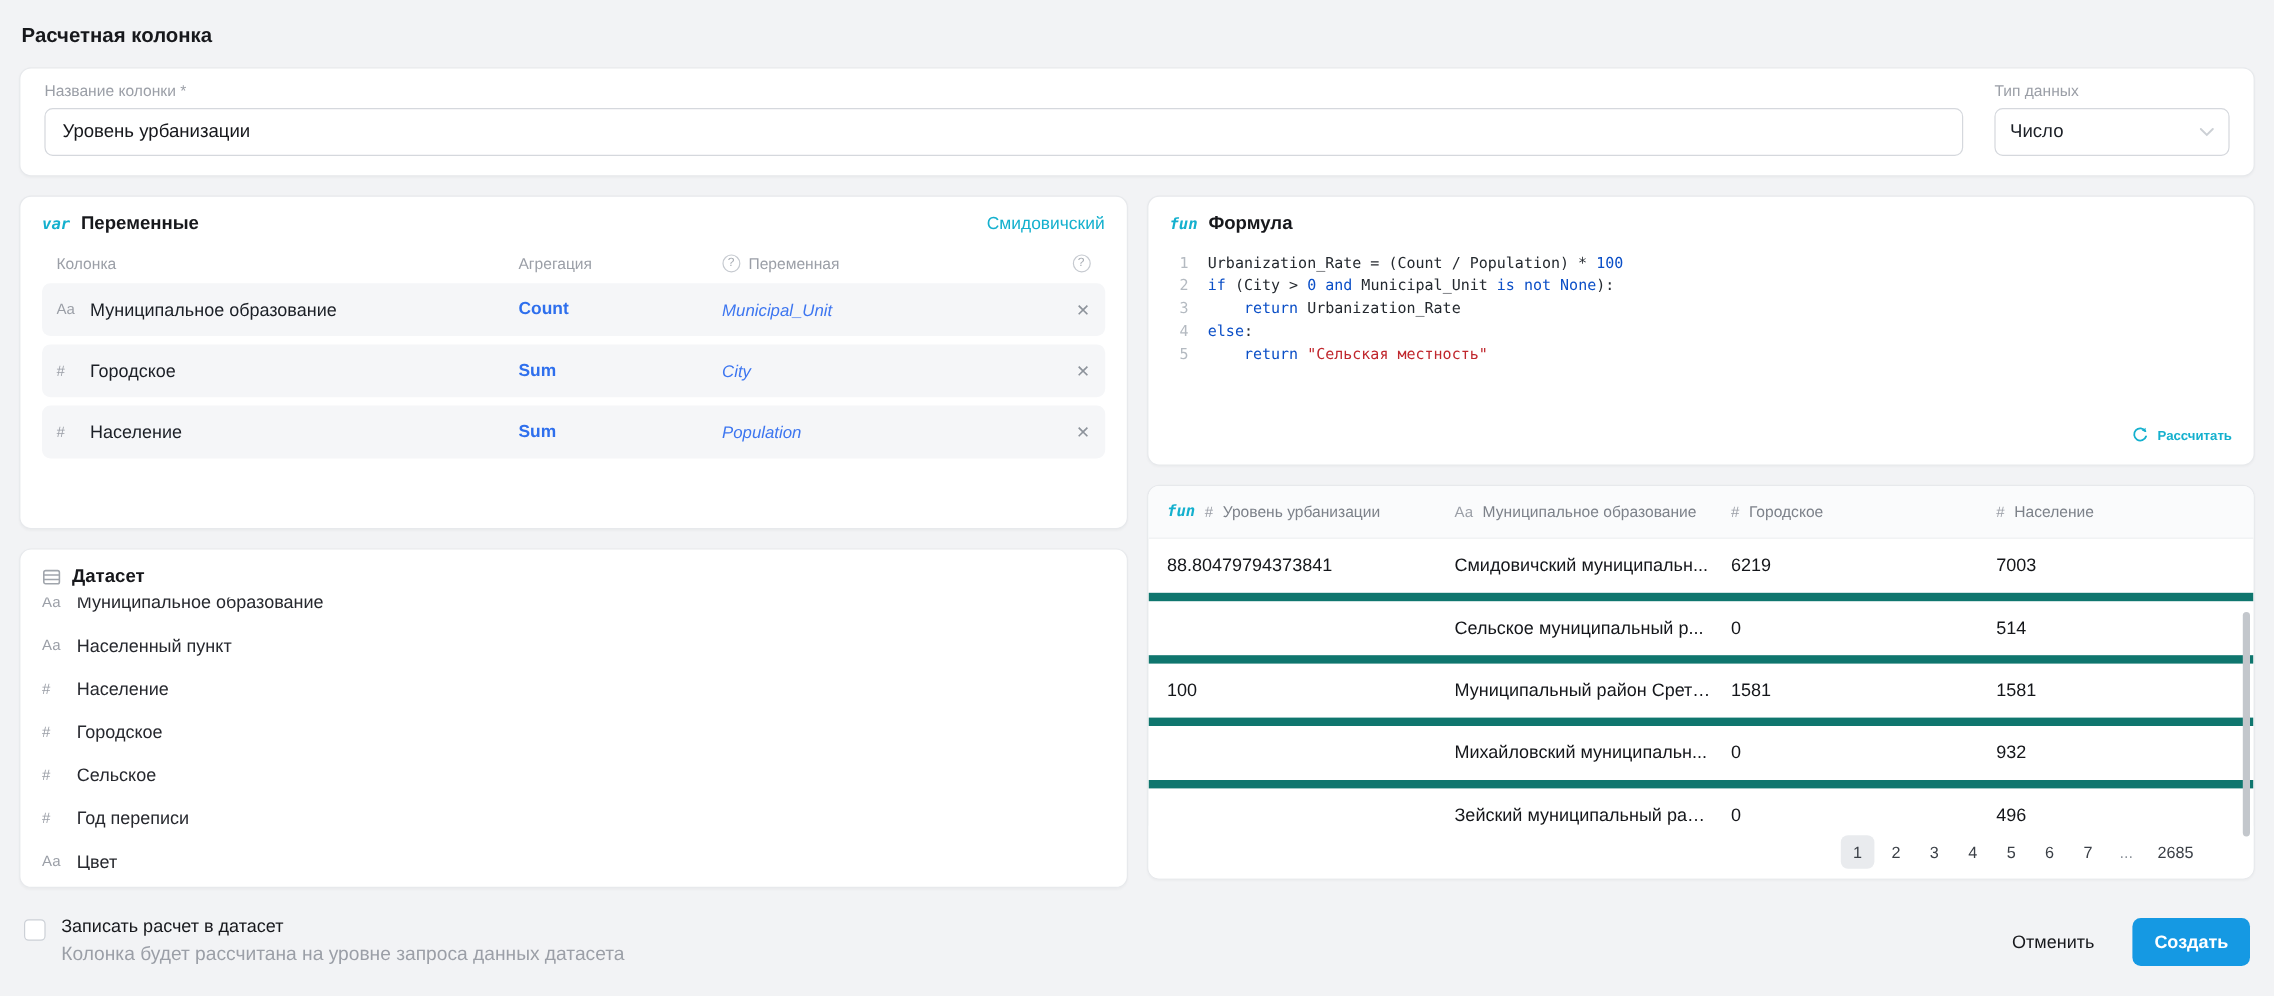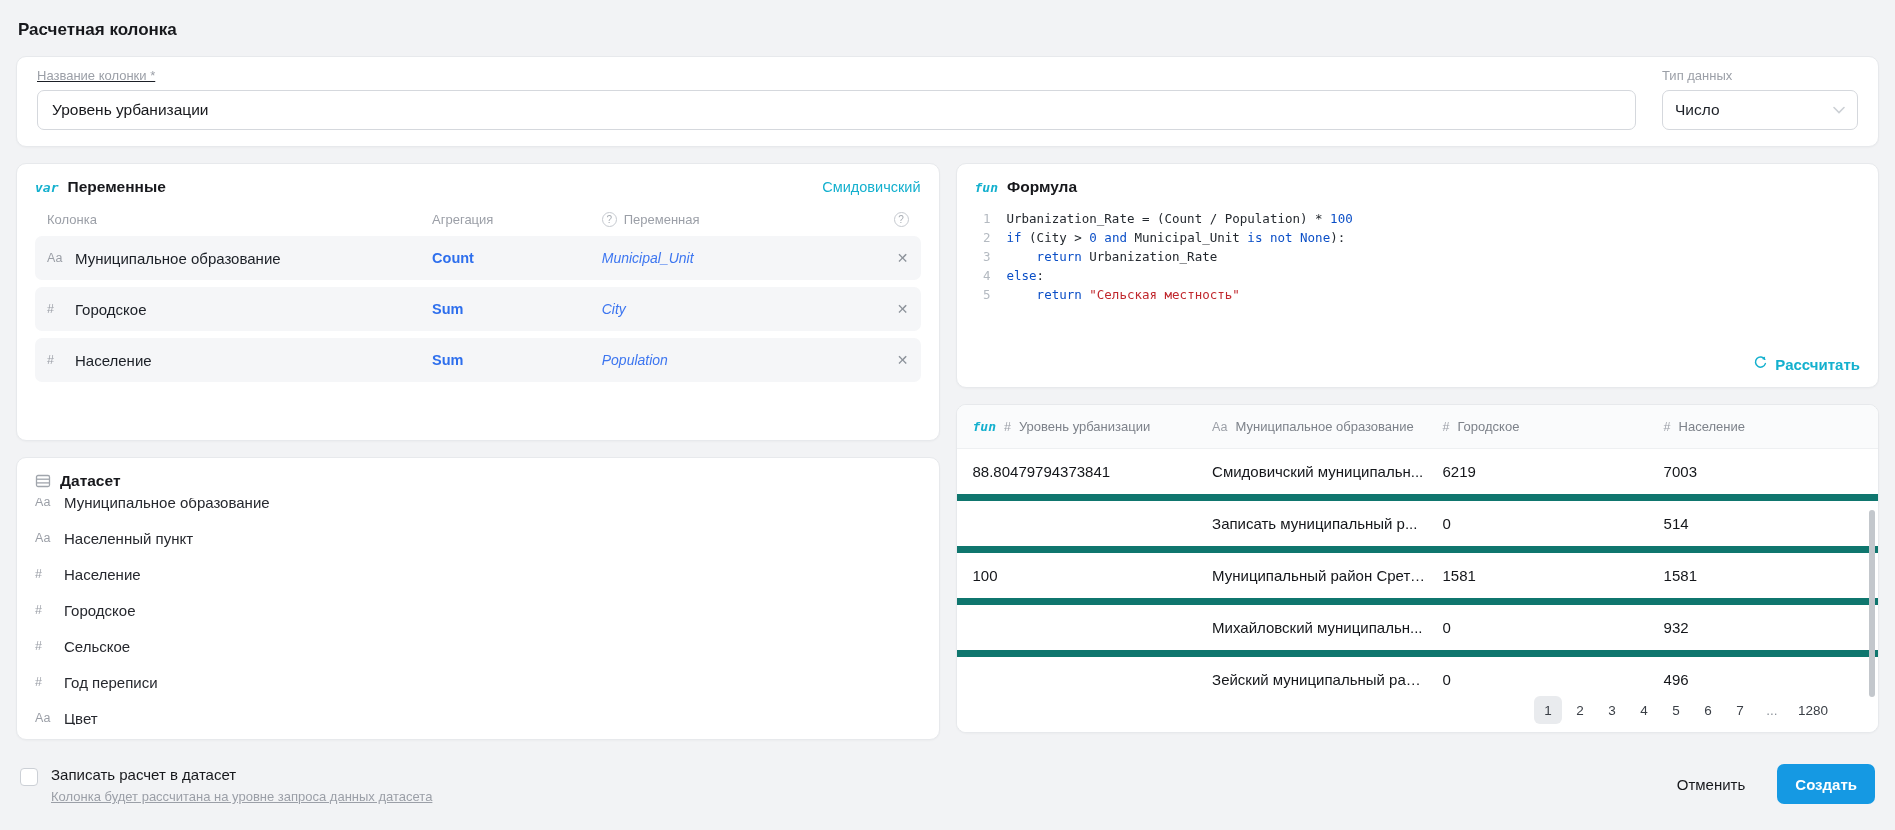--- a/index.html
+++ b/index.html
@@ -16,21 +16,21 @@
 
   .card {
     background: #fff;
     border: 1px solid #e7e9ec;
     border-radius: 10px;
     box-shadow: 0 1px 2px rgba(20,30,40,0.03);
   }
 
   
   .card-name-type { display: flex; gap: 26px; padding: 11px 20px 16px; margin-bottom: 16px; }
-  .field-name { flex: 1; text-decoration: underline; }
+  .field-name { flex: 1; }
   .field-type { width: 196px; }
   .field-label { font-size: 13px; color: #9b9fa7; margin-bottom: 7px; }
   .text-input {
     width: 100%; height: 40px; border: 1px solid #d5d8dd; border-radius: 7px;
     padding: 0 14px; font-size: 15.5px; font-family: inherit; color: #17181c; background: #fff; outline: none;
   }
   .select {
     height: 40px; border: 1px solid #d5d8dd; border-radius: 7px; background: #fff;
     padding: 0 12px; display: flex; align-items: center; justify-content: space-between;
     font-size: 15.5px; cursor: pointer;
@@ -72,21 +72,21 @@
 
   
   .panel-formula { height: 225px; display: flex; flex-direction: column; }
   .code-area { margin-top: 13px; cursor: text; }
   .code-line { display: flex; font-family: "DejaVu Sans Mono", monospace; font-size: 12.5px; line-height: 19px; white-space: pre; }
   .lnum { width: 16px; text-align: right; color: #b4bac1; margin-right: 16px; flex: none; user-select: none; }
   .tk-plain { color: #24292f; }
   .tk-kw { color: #0b4fc7; }
   .tk-num { color: #0b4fc7; }
   .tk-str { color: #c0272d; }
-  .calc-row { margin-top: auto; display: flex; justify-content: flex-end; align-items: center; gap: 7px; color: #14b0ce; font-weight: 600; font-size: 15px; cursor: pointer; }
+  .calc-row { margin-top: auto; display: flex; justify-content: flex-end; align-items: center; gap: 7px; color: #14b0ce; font-weight: 600; font-size: 11px; cursor: pointer; }
 
   
   .panel-preview { height: 329px; padding: 0; position: relative; overflow: hidden; }
   .pv-head, .pv-row { display: grid; grid-template-columns: 26% 25% 24% 25%; align-items: center; }
   .pv-head { height: 44px; background: #fafbfc; border-bottom: 1px solid #eef0f2; font-size: 13px; color: #7d828a; }
   .pv-hcell { display: flex; align-items: center; gap: 8px; padding-left: 16px; white-space: nowrap; overflow: hidden; cursor: pointer; }
   .pv-hcell .dtype { min-width: 0; }
   .rows-clip { height: 241px; overflow: hidden; }
   .pv-row { height: 52px; border-bottom: 7px solid #0f766e; font-size: 15px; color: #14161a; }
   .pv-cell { padding-left: 16px; white-space: nowrap; overflow: hidden; text-overflow: ellipsis; }
@@ -101,21 +101,21 @@
   }
   .pg-item.active { background: #e9ebee; }
   .pg-item.pg-ellipsis { color: #8d939b; cursor: default; }
   .pv-scroll { position: absolute; right: 3px; top: 105px; width: 6px; height: 187px; background: #c3c7cc; border-radius: 3px; cursor: grab; }
 
   
   .footer { display: flex; justify-content: space-between; align-items: flex-end; margin-top: 24px; padding: 0 4px; }
   .chk-row { display: flex; gap: 13px; }
   .checkbox { width: 18px; height: 18px; border: 1.5px solid #ccd0d6; border-radius: 4px; background: #fff; margin-top: 2px; cursor: pointer; flex: none; }
   .chk-label { font-size: 15px; color: #17181c; }
-  .chk-hint { font-size: 13px; color: #9b9fa7; margin-top: 6px; text-decoration: underline; }
+  .chk-hint { font-size: 16px; color: #9b9fa7; margin-top: 6px; }
   .buttons { display: flex; gap: 14px; align-items: center; }
   .btn { height: 40px; padding: 0 18px; border-radius: 7px; font-size: 15px; font-family: inherit; border: none; cursor: pointer; display: flex; align-items: center; }
   .btn-cancel { background: transparent; color: #17181c; }
   .btn-primary { background: #1599e3; color: #fff; font-weight: 600; }
 </style>
 </head>
 <body>
 
 <div class="page">
 
@@ -287,21 +287,21 @@
           </div>
         <div class="rows-clip">
             <div class="pv-row">
               <div class="pv-cell">88.80479794373841</div>
               <div class="pv-cell">Смидовичский муниципальн...</div>
               <div class="pv-cell">6219</div>
               <div class="pv-cell">7003</div>
             </div>
             <div class="pv-row">
               <div class="pv-cell"></div>
-              <div class="pv-cell">Записать муниципальный р...</div>
+              <div class="pv-cell">Сельское муниципальный р...</div>
               <div class="pv-cell">0</div>
               <div class="pv-cell">514</div>
             </div>
             <div class="pv-row">
               <div class="pv-cell">100</div>
               <div class="pv-cell">Муниципальный район Срете...</div>
               <div class="pv-cell">1581</div>
               <div class="pv-cell">1581</div>
             </div>
             <div class="pv-row">
@@ -319,21 +319,21 @@
           </div>
         <div class="pv-footer">
             <div class="pg-item active">1</div>
             <div class="pg-item">2</div>
             <div class="pg-item">3</div>
             <div class="pg-item">4</div>
             <div class="pg-item">5</div>
             <div class="pg-item">6</div>
             <div class="pg-item">7</div>
             <div class="pg-item pg-ellipsis">...</div>
-            <div class="pg-item">1280</div>
+            <div class="pg-item">2685</div>
           </div>
         <div class="pv-scroll"></div>
       </div>
 
     </div>
   </div>
 
   <div class="footer">
     <div class="chk-row">
       <span class="checkbox"></span>

